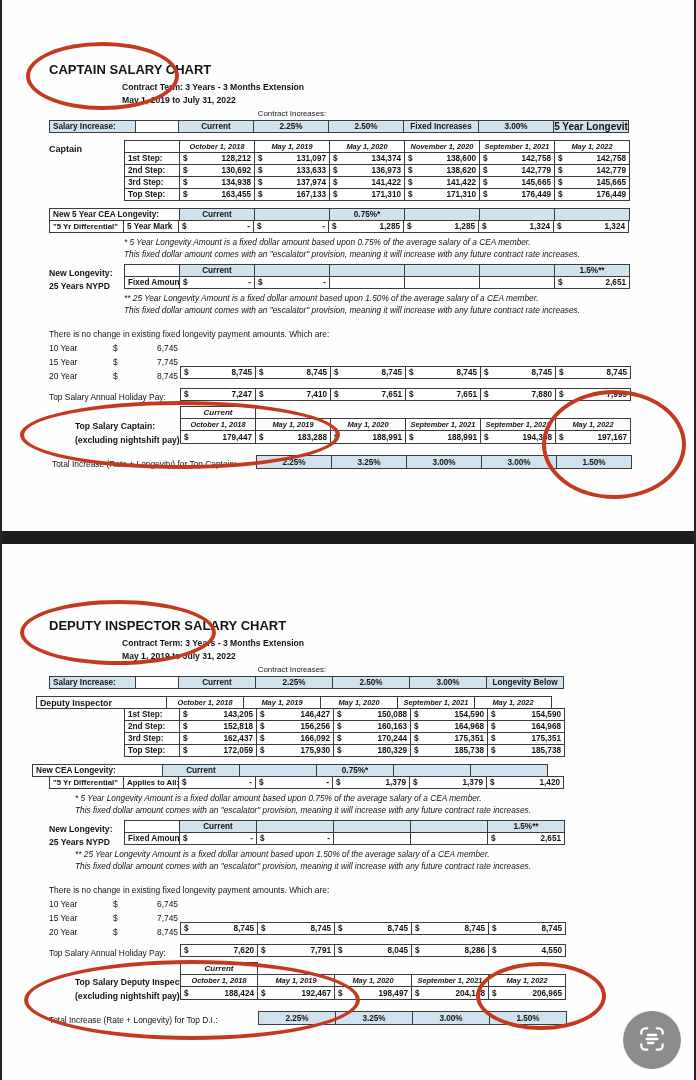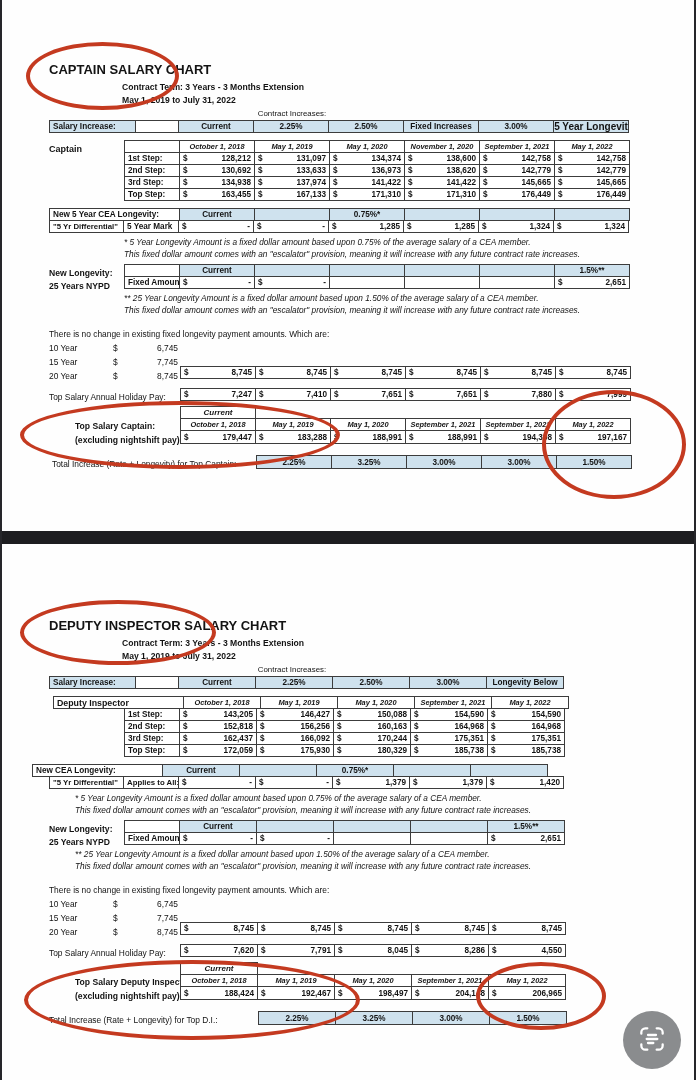--- a/index.html
+++ b/index.html
@@ -365,21 +365,21 @@
 <div class="row" style="left:49px;top:676px">
   <div class="cell w87 blue left">Salary Increase:</div>
   <div class="cell w44"></div>
   <div class="cell w78 blue pct">Current</div>
   <div class="cell w78 blue pct">2.25%</div>
   <div class="cell w78 blue pct">2.50%</div>
   <div class="cell w78 blue pct">3.00%</div>
   <div class="cell w78 blue pct">Longevity Below</div>
 </div>
 
-<div class="row" style="left:53px;top:696px">
+<div class="row" style="left:36px;top:696px">
   <div class="cell w131 left" style="font-size:8.8px">Deputy Inspector</div>
   <div class="cell w78 dates">October 1, 2018</div>
   <div class="cell w78 dates">May 1, 2019</div>
   <div class="cell w78 dates">May 1, 2020</div>
   <div class="cell w78 dates">September 1, 2021</div>
   <div class="cell w78 dates">May 1, 2022</div>
 </div>
 <div class="row" style="left:124px;top:708px">
   <div class="cell w56 left">1st Step:</div>
   <div class="cell w78 money">

